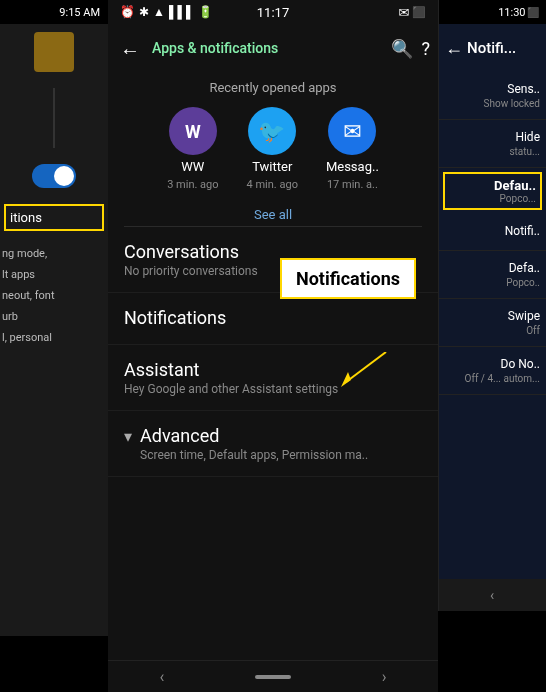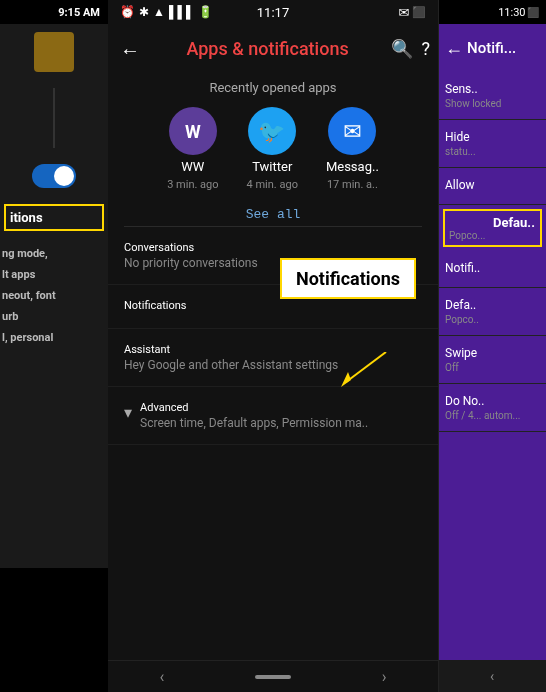--- a/index.html
+++ b/index.html
@@ -9,28 +9,27 @@
       background: #000;
       font-family: 'Roboto', Arial, sans-serif;
       overflow: hidden;
       display: flex;
       flex-direction: row;
     }
 
     
     .left-panel {
       width: 108px;
-      height: 568px;
+      height: 636px;
       background: #1a1a1a;
       flex-shrink: 0;
       display: flex;
       flex-direction: column;
       position: relative;
       overflow: hidden;
-      font-weight: bold;
     }
     .left-panel-status {
       height: 24px;
       background: #000;
       display: flex;
       align-items: center;
       justify-content: flex-end;
       padding-right: 8px;
       font-size: 11px;
       color: #fff;
@@ -113,24 +112,23 @@
       gap: 8px;
     }
     .back-icon {
       color: #fff;
       font-size: 20px;
       cursor: pointer;
       padding: 4px;
     }
     .toolbar-title {
       flex: 1;
-      color: #ef4444;
-      font-size: 18px;
+      color: #86efac;
+      font-size: 14px;
       font-weight: 500;
-      text-align: center;
     }
     .toolbar-icons {
       display: flex;
       gap: 8px;
       color: #fff;
       font-size: 18px;
     }
 
     .section-label {
       text-align: center;
@@ -173,35 +171,34 @@
       font-size: 11px;
     }
 
     .see-all {
       text-align: center;
       color: #6fa8dc;
       font-size: 13px;
       padding: 8px 0 4px 0;
       border-bottom: 1px solid #2a2a2a;
       margin: 0 16px;
-      font-family: Liberation Mono, monospace;
     }
 
     .menu-list {
       flex: 1;
       overflow: hidden;
     }
     .menu-item {
       padding: 14px 16px;
       border-bottom: 1px solid #1e1e1e;
       cursor: pointer;
     }
     .menu-item-title {
       color: #fff;
-      font-size: 11px;
+      font-size: 18px;
       margin-bottom: 2px;
     }
     .menu-item-subtitle {
       color: #888;
       font-size: 12px;
     }
     .menu-item.advanced {
       display: flex;
       align-items: flex-start;
       gap: 8px;
@@ -251,27 +248,28 @@
     .nav-home {
       width: 36px;
       height: 4px;
       background: #888;
       border-radius: 2px;
     }
 
     
     .right-panel {
       width: 108px;
-      height: 692px;
-      background: #4c1d95;
+      height: 611px;
+      background: #0f172a;
       flex-shrink: 0;
       display: flex;
       flex-direction: column;
       overflow: hidden;
       border-left: 1px solid #222;
+      text-align: right;
     }
     .right-status-bar {
       height: 24px;
       background: #000;
       display: flex;
       align-items: center;
       justify-content: flex-end;
       padding-right: 6px;
       font-size: 11px;
       color: #fff;
@@ -449,23 +447,20 @@
   </div>
 
   <div class="right-menu-item">
     <div class="right-item-title">Sens..</div>
     <div class="right-item-sub">Show locked</div>
   </div>
   <div class="right-menu-item">
     <div class="right-item-title">Hide</div>
     <div class="right-item-sub">statu...</div>
   </div>
-  <div class="right-menu-item">
-    <div class="right-item-title">Allow</div>
-  </div>
   <div class="right-highlight-box">
     <div class="right-highlight-text">Defau..</div>
     <div class="right-item-sub">Popco...</div>
   </div>
   <div class="right-menu-item">
     <div class="right-item-title">Notifi..</div>
   </div>
   <div class="right-menu-item">
     <div class="right-item-title">Defa..</div>
     <div class="right-item-sub">Popco..</div>

